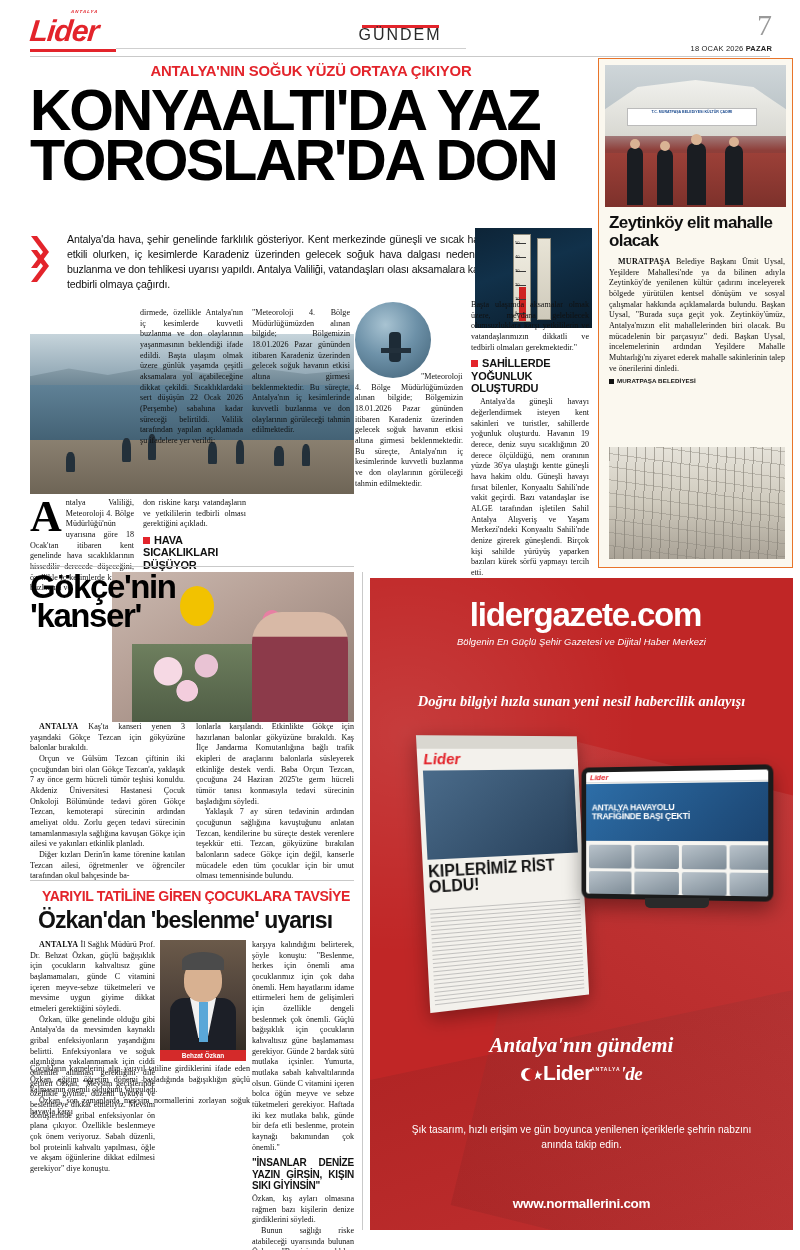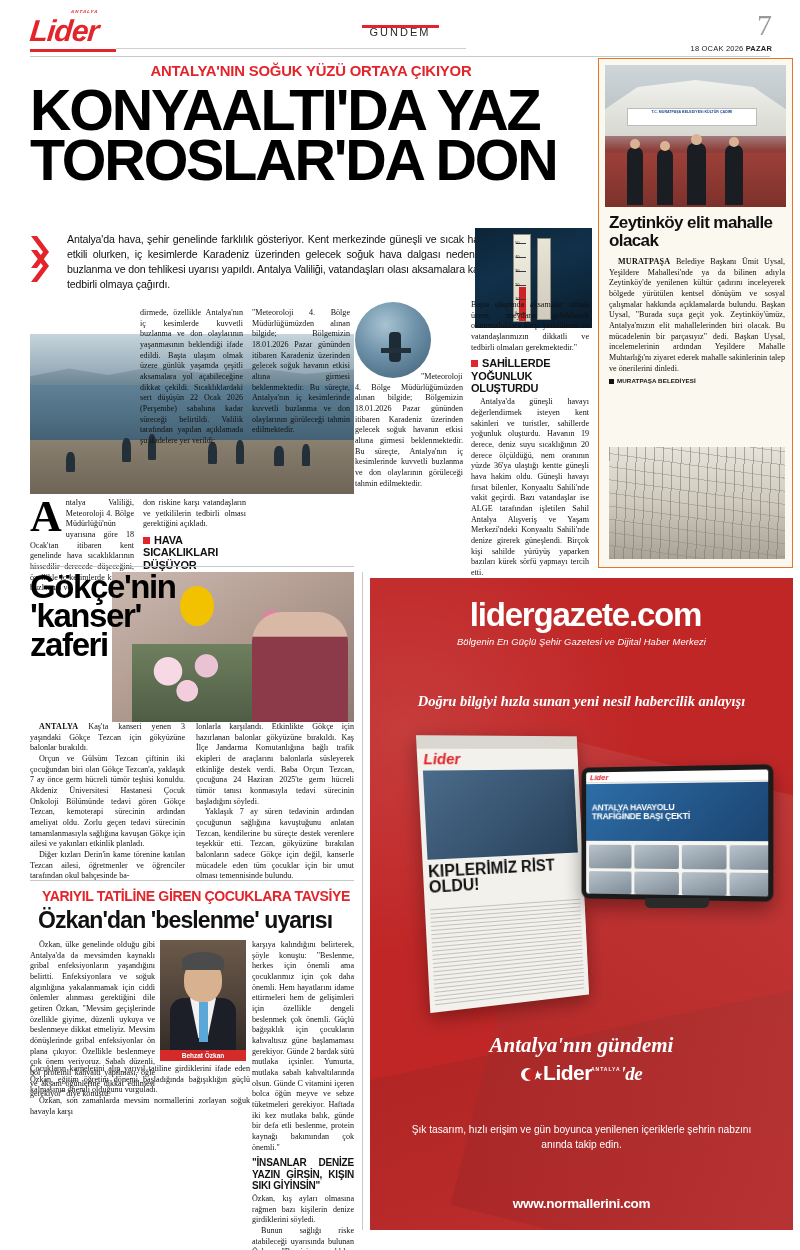--- a/index.html
+++ b/index.html
@@ -19,21 +19,21 @@
     transform:skewX(-6deg);
   }
   .logo-antalya {
     position:absolute; right:2px; top:-6px; font-family:"Liberation Sans", sans-serif;
     font-size:4.5px; font-weight:bold; letter-spacing:1px; color:#E3242B;
   }
   .logo-rule { position:absolute; left:30px; top:49px; width:86px; height:2.5px; background:#E3242B; }
 
   .section-title {
     position:absolute; left:0; right:0; top:26px; text-align:center;
-    font-family:"Liberation Sans", sans-serif; font-size:11px; letter-spacing:2px;
+    font-family:"Liberation Sans", sans-serif; font-size:16px; letter-spacing:2px;
     color:#2a2a2a;
   }
   .section-rule { position:absolute; left:362px; top:25px; width:77px; height:2.5px; background:#E3242B; }
 
   .pagenum {
     position:absolute; right:28px; top:8px; font-family:"Liberation Serif", serif;
     font-size:30px; color:#9a9a9a; font-weight:normal;
   }
   .dateline {
     position:absolute; right:28px; top:44px; font-family:"Liberation Sans", sans-serif;
@@ -459,21 +459,20 @@
   <div class="gokce-photo">
     <div class="balloon" style="left:68px;top:14px;width:34px;height:40px;background:#F2C200;"></div>
     <div class="balloon" style="left:150px;top:38px;width:20px;height:24px;background:#E77FA3;"></div>
     <div class="gp-flowers"></div>
     <div class="gp-person"></div>
   </div>
   <div class="gokce-wrap">
     <div class="gokce-head">
       <div>Gökçe'nin</div>
       <div>'kanser'</div>
-      <div>zaferi</div>
     </div>
   </div>
   <div class="col gk1">
     <p><span class="small-caps-lead">ANTALYA</span><span> Kaş'ta kanseri yenen 3 yaşındaki Gökçe Tezcan için gökyüzüne balonlar bırakıldı.</span></p>
     <p>Orçun ve Gülsüm Tezcan çiftinin iki çocuğundan biri olan Gökçe Tezcan'a, yaklaşık 7 ay önce germ hücreli tümör teşhisi konuldu. Akdeniz Üniversitesi Hastanesi Çocuk Onkoloji Bölümünde tedavi gören Gökçe Tezcan, kemoterapi sürecinin ardından ameliyat oldu. Zorlu geçen tedavi sürecinin tamamlanmasıyla sağlığına kavuşan Gökçe için ailesi ve yakınları etkinlik planladı.</p>
     <p>Diğer kızları Derin'in kame törenine katılan Tezcan ailesi, öğretmenler ve öğrenciler tarafından okul bahçesinde ba-</p>
   </div>
   <div class="col gk2">
     <p class="noind">lonlarla karşılandı. Etkinlikte Gökçe için hazırlanan balonlar gökyüzüne bırakıldı. Kaş İlçe Jandarma Komutanlığına bağlı trafik ekipleri de araçlarını balonlarla süsleyerek etkinliğe destek verdi. Baba Orçun Tezcan, çocuğuna 24 Haziran 2025'te germ hücreli tümör tanısı konmasıyla tedavi sürecinin başladığını söyledi.</p>
     <p>Yaklaşık 7 ay süren tedavinin ardından çocuğunun sağlığına kavuştuğunu anlatan Tezcan, kendilerine bu süreçte destek verenlere teşekkür etti. Tezcan, gökyüzüne bırakılan balonların sadece Gökçe için değil, kanserle mücadele eden tüm çocuklar için bir umut olması temennisinde bulundu.</p>
@@ -485,20 +484,21 @@
   <div class="oz-photo">
     <div class="oz-body"></div>
     <div class="oz-shirt"></div>
     <div class="oz-tie"></div>
     <div class="oz-face"></div>
     <div class="oz-hair"></div>
   </div>
   <div class="oz-cap">Behzat Özkan</div>
 
   <div class="col oz1">
+    <p><span class="small-caps-lead">ANTALYA</span><span> İl Sağlık Müdürü Prof. Dr. Behzat Özkan, güçlü bağışıklık için çocukların kahvaltısız güne başlamamaları, günde C vitamini içeren meyve-sebze tüketmeleri ve mevsime uygun giyime dikkat etmeleri gerektiğini söyledi.</span></p>
     <p>Özkan, ülke genelinde olduğu gibi Antalya'da da mevsimden kaynaklı gribal enfeksiyonların yaşandığını belirtti. Enfeksiyonlara ve soğuk algınlığına yakalanmamak için ciddi önlemler alınması gerektiğini dile getiren Özkan, "Mevsim geçişlerinde özellikle giyime, düzenli uykuya ve beslenmeye dikkat etmeliyiz. Mevsim dönüşlerinde gribal enfeksiyonlar ön plana çıkıyor. Özellikle beslenmeye çok önem veriyoruz. Sabah düzenli, bol proteinli kahvaltı yapılması, öğle ve akşam öğünlerine dikkat edilmesi gerekiyor" diye konuştu.</p>
   </div>
 
   <div class="col oz1b">
     <p class="noind">Çocukların karnelerini alıp yarıyıl tatiline girdiklerini ifade eden Özkan, eğitim öğretim dönemi başladığında bağışıklığın güçlü kalmasının önemli olduğunu vurguladı.</p>
     <p>Özkan, son zamanlarda mevsim normallerini zorlayan soğuk havayla karşı</p>
   </div>
 
   <div class="col oz2">
     <p class="noind">karşıya kalındığını belirterek, şöyle konuştu: "Beslenme, herkes için önemli ama çocuklarımız için çok daha önemli. Hem hayatlarını idame ettirmeleri hem de gelişimleri için özellikle dengeli beslenmek çok önemli. Güçlü bağışıklık için çocukların kahvaltısız güne başlamaması gerekiyor. Günde 2 bardak sütü mutlaka içsinler. Yumurta, mutlaka sabah kahvaltılarında olsun. Günde C vitamini içeren bolca öğün meyve ve sebze tüketmeleri gerekiyor. Haftada iki kez mutlaka balık, günde bir defa etli beslenme, protein kaynağı bakımından çok önemli."</p>

